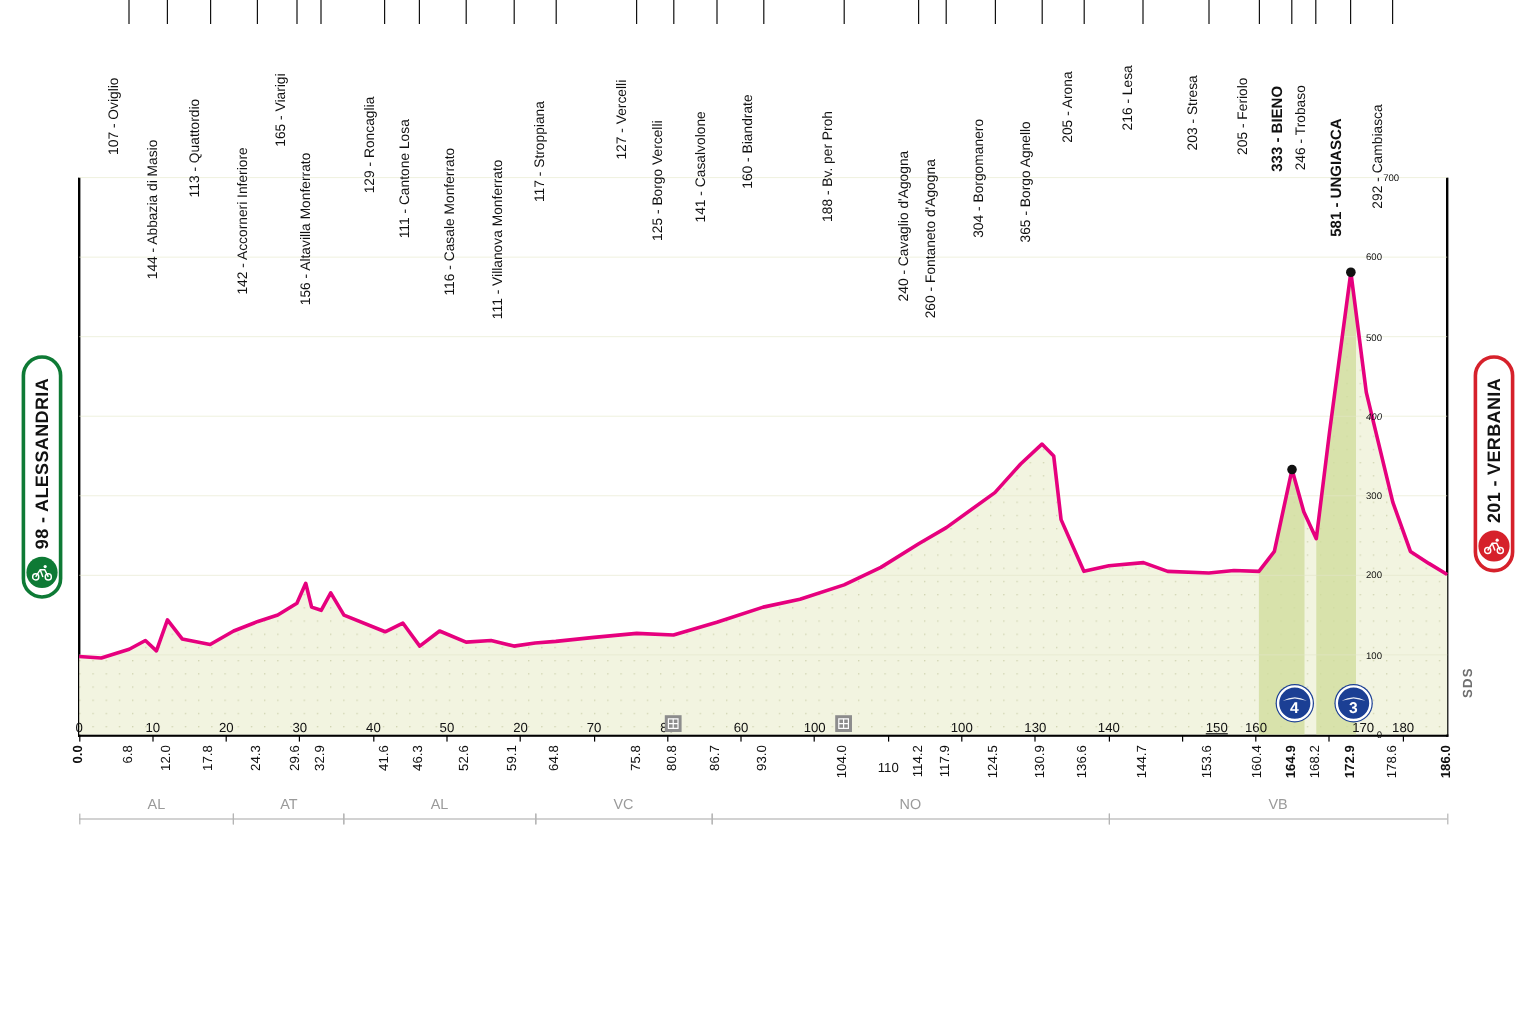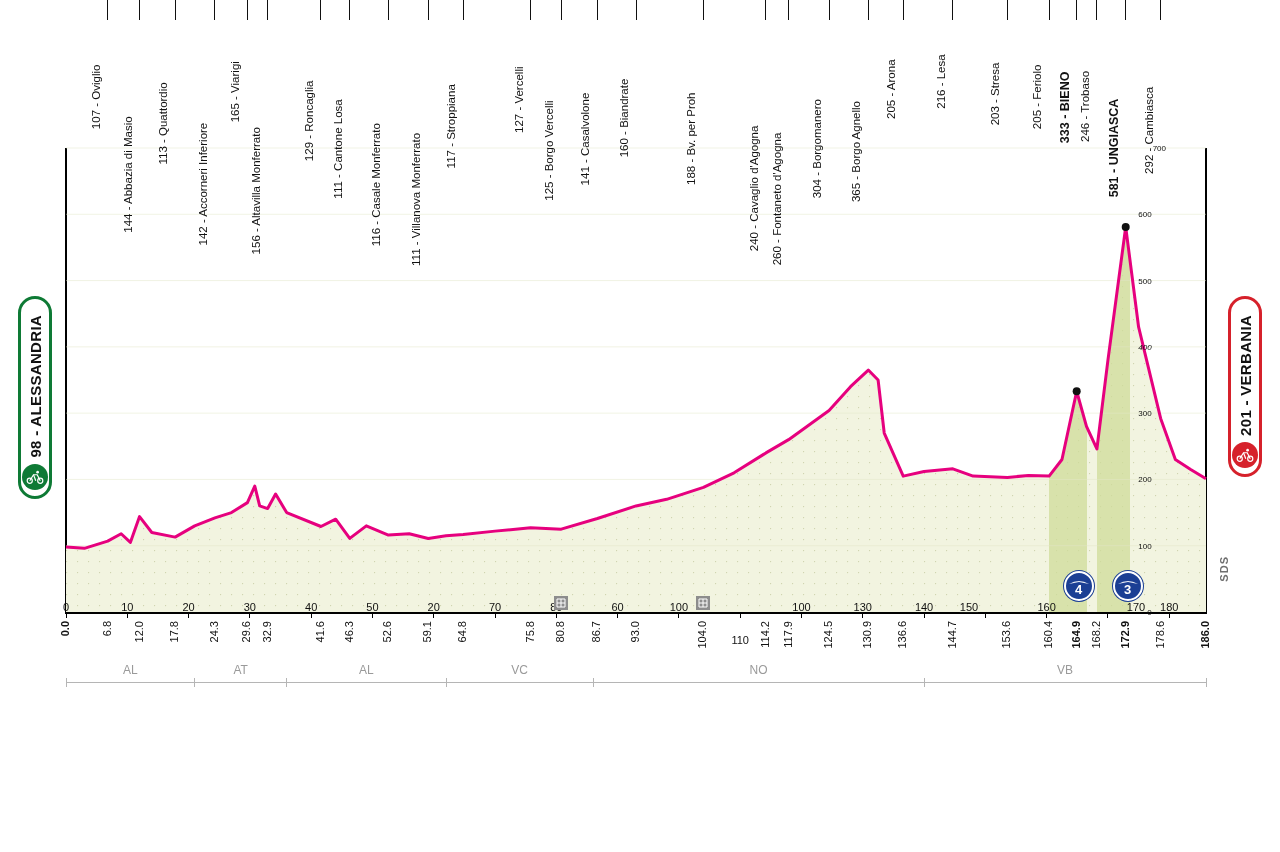--- a/index.html
+++ b/index.html
@@ -349,21 +349,21 @@
       <div class="km-label" style="left: 678.903px; top: 601px;">100</div>
       <div class="axis-line" style="left: 739.694px; top: 613px; width: 1px; height: 5px;"></div>
       <div class="km-label" style="left: 740.194px; top: 634px;">110</div>
       <div class="axis-line" style="left: 800.984px; top: 613px; width: 1px; height: 5px;"></div>
       <div class="km-label" style="left: 801.484px; top: 601px;">100</div>
       <div class="axis-line" style="left: 862.274px; top: 613px; width: 1px; height: 5px;"></div>
       <div class="km-label" style="left: 862.774px; top: 601px;">130</div>
       <div class="axis-line" style="left: 923.565px; top: 613px; width: 1px; height: 5px;"></div>
       <div class="km-label" style="left: 924.065px; top: 601px;">140</div>
       <div class="axis-line" style="left: 984.855px; top: 613px; width: 1px; height: 5px;"></div>
-      <div class="km-label" style="left: 969px; top: 601px; text-decoration: underline;">150</div>
+      <div class="km-label" style="left: 1014px; top: 601px; text-decoration: underline;">150</div>
       <div class="axis-line" style="left: 1046.15px; top: 613px; width: 1px; height: 5px;"></div>
       <div class="km-label" style="left: 1046.65px; top: 601px;">160</div>
       <div class="axis-line" style="left: 1107.44px; top: 613px; width: 1px; height: 5px;"></div>
       <div class="km-label" style="left: 1136px; top: 601px;">170</div>
       <div class="axis-line" style="left: 1168.73px; top: 613px; width: 1px; height: 5px;"></div>
       <div class="km-label" style="left: 1169.23px; top: 601px;">180</div>
     </div>
   <div id="dist-layer">
       <div class="dist-label bold" style="left: 60px; top: 621px;">0.0</div>
       <div class="dist-label" style="left: 101.677px; top: 621px;">6.8</div>

